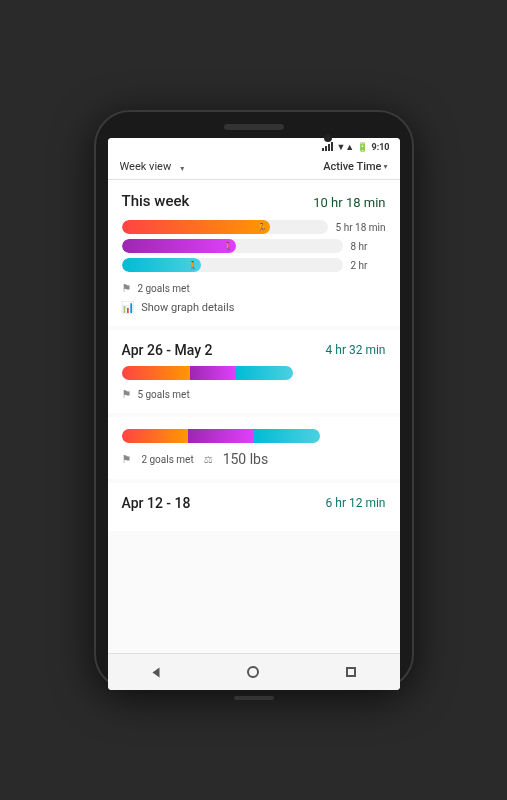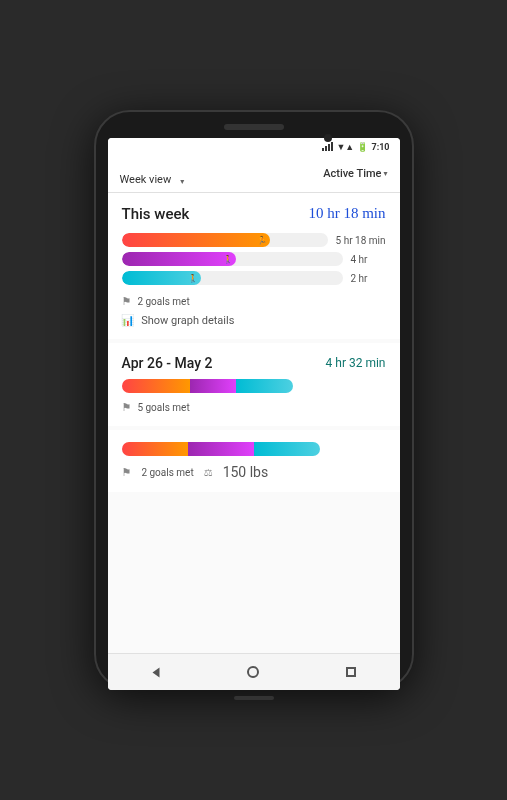--- a/index.html
+++ b/index.html
@@ -89,21 +89,20 @@
       border-bottom: 1px solid #e0e0e0;
       gap: 4px;
     }
 
     .header-left {
       display: flex;
       align-items: flex-end;
       gap: 9px;
       font-size: 11px;
       color: #333;
-      margin-top: 13px;
     }
 
     .header-divider {
       flex: 1;
     }
 
     .header-right {
       display: flex;
       align-items: center;
       gap: 2px;
@@ -127,34 +126,33 @@
     
     .week-section {
       background: #fff;
       padding: 12px 14px;
       margin-bottom: 4px;
     }
 
     .week-header {
       display: flex;
       justify-content: space-between;
-      align-items: flex-start;
+      align-items: flex-end;
       margin-bottom: 10px;
     }
 
     .week-title {
       font-size: 15px;
       font-weight: 500;
       color: #212121;
     }
 
     .week-total {
-      font-size: 15px;
-      color: #1d4ed8;
-      font-family: Liberation Serif, serif;
+      font-size: 13px;
+      color: #14532d;
     }
 
     
     .progress-bars {
       margin-bottom: 10px;
     }
 
     .bar-row {
       display: flex;
       align-items: center;
@@ -346,21 +344,21 @@
 
     <div class="status-bar">
       <div class="signal-icon">
         <div class="signal-bar" style="height:3px"></div>
         <div class="signal-bar" style="height:5px"></div>
         <div class="signal-bar" style="height:7px"></div>
         <div class="signal-bar" style="height:9px"></div>
       </div>
       <span style="font-size:9px">▼▲</span>
       <span style="font-size:9px">🔋</span>
-      <span class="time">7:10</span>
+      <span class="time">9:10</span>
     </div>
 
     <div class="app-header">
       <div class="header-left">
         <span>Week view</span>
         <span class="dropdown-arrow">▾</span>
       </div>
       <div class="header-divider"></div>
       <div class="header-right">
         <span>Active Time</span>
@@ -386,21 +384,21 @@
             </div>
             <span class="bar-label">5 hr 18 min</span>
           </div>
 
           <div class="bar-row">
             <div class="bar-container">
               <div class="bar-fill" style="width:52%; background: linear-gradient(to right, #9c27b0, #e040fb);">
                 <span class="bar-icon">🚶</span>
               </div>
             </div>
-            <span class="bar-label">4 hr</span>
+            <span class="bar-label">8 hr</span>
           </div>
 
           <div class="bar-row">
             <div class="bar-container">
               <div class="bar-fill" style="width:36%; background: linear-gradient(to right, #00bcd4, #4dd0e1);">
                 <span class="bar-icon">🚶</span>
               </div>
             </div>
             <span class="bar-label">2 hr</span>
           </div>
@@ -440,20 +438,26 @@
           <div class="past-bar-segment" style="flex:2; background: linear-gradient(to right, #00bcd4, #4dd0e1);"></div>
         </div>
         <div class="past-goals" style="gap:10px;">
           <span class="flag-icon">⚑</span>
           <span class="goals-text">2 goals met</span>
           <span class="weight-icon">⚖</span>
           <span class="weight-text">150 lbs</span>
         </div>
       </div>
 
+      <div class="past-section">
+        <div class="past-header">
+          <span class="past-title">Apr 12 - 18</span>
+          <span class="past-total">6 hr 12 min</span>
+        </div>
+      </div>
 
     </div>
 
     <div class="nav-bar">
       <button class="nav-button">
         <div class="nav-triangle"></div>
       </button>
       <button class="nav-button">
         <div class="nav-circle"></div>
       </button>

